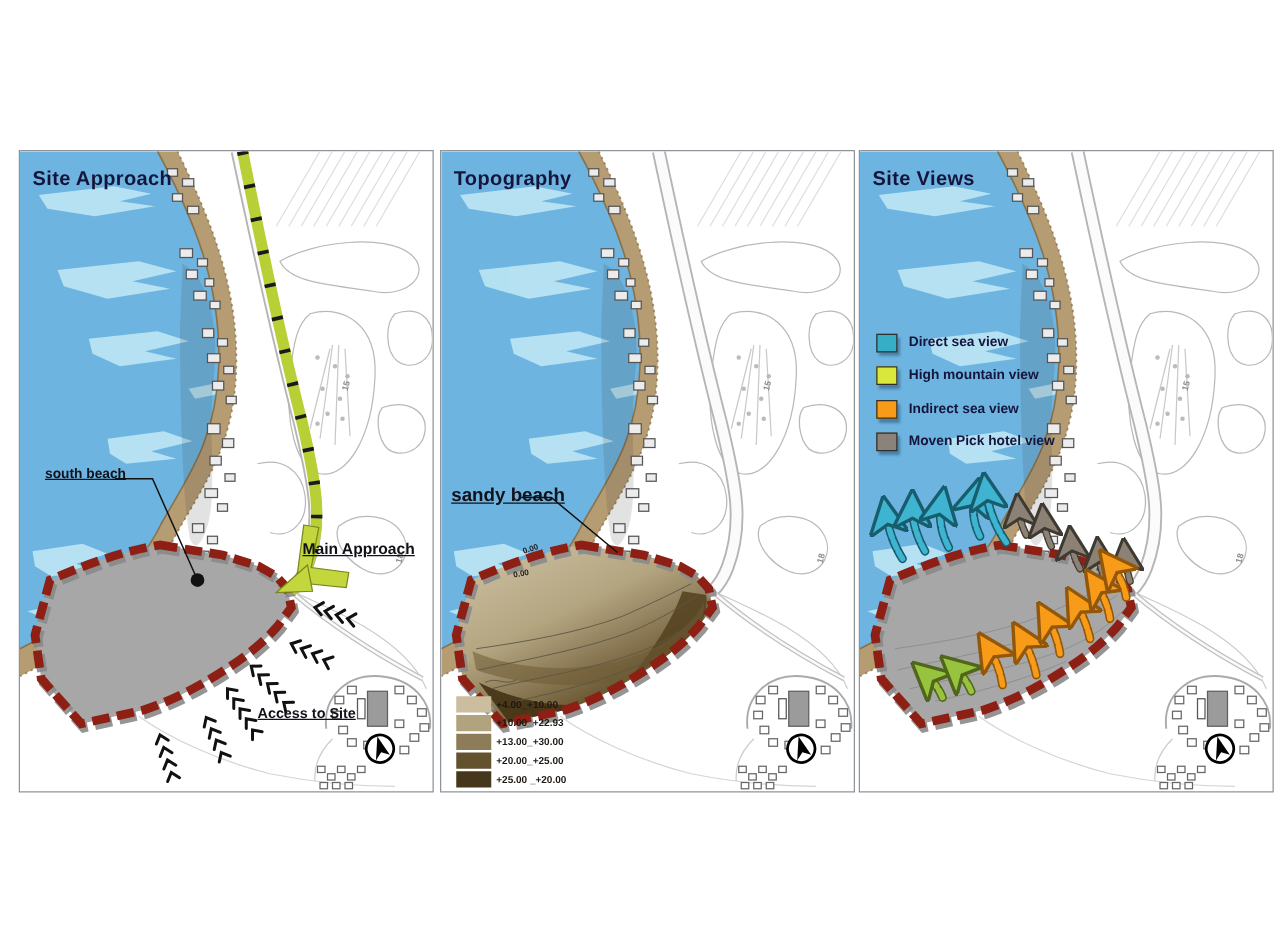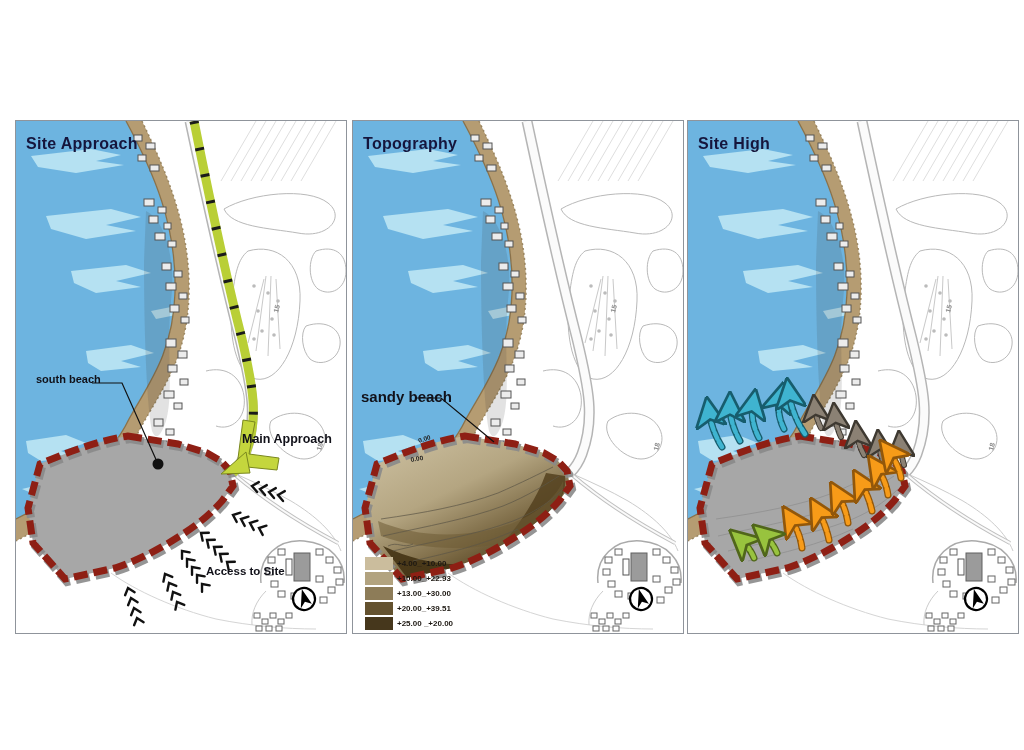--- a/index.html
+++ b/index.html
@@ -6,21 +6,21 @@
   #canvas{position:relative;width:1024px;height:750px;background:#ffffff;overflow:hidden;
           font-family:"Liberation Sans", sans-serif;}
   .panel{position:absolute;top:120px;width:330px;height:512px;border:1px solid #8f949b;
          background:#ffffff;overflow:hidden;}
   #panel-approach{left:15px;}
   #panel-topography{left:352px;}
   #panel-views{left:687px;}
   .panel svg{position:absolute;left:0;top:0;}
   .map-title{position:absolute;left:10px;top:14px;font-size:16px;font-weight:bold;
              color:#15153c;letter-spacing:.3px;z-index:5;}
-  .map-label{position:absolute;font-weight:bold;color:#111119;z-index:5;white-space:nowrap;}
+  .map-label{position:absolute;font-weight:bold;color:#111119;z-index:5;white-space:nowrap;text-decoration:underline;}
   
   .views-legend{position:absolute;left:13px;top:146px;z-index:5;}
   .views-legend .row{display:flex;align-items:center;height:14px;margin-bottom:12px;}
   .views-legend .sw{width:15px;height:13px;border:1px solid #2e2e2e;
                     box-shadow:2px 3px 2px rgba(10,30,60,.35);}
   .views-legend .lb{margin-left:9px;font-size:11px;font-weight:bold;color:#15153c;}
   
   .topo-legend{position:absolute;left:0px;top:436px;z-index:5;padding-left:12px;}
   .topo-legend .row{display:flex;align-items:center;height:13px;margin-bottom:2px;}
   .topo-legend .sw{width:28px;height:13px;}
@@ -266,21 +266,21 @@
       <div class="row">
           <div class="sw" style="background: rgb(178, 163, 127);"></div>
           <div class="lb">+10.00_+22.93</div>
         </div>
       <div class="row">
           <div class="sw" style="background: rgb(141, 124, 88);"></div>
           <div class="lb">+13.00_+30.00</div>
         </div>
       <div class="row">
           <div class="sw" style="background: rgb(100, 82, 47);"></div>
-          <div class="lb">+20.00_+39.51</div>
+          <div class="lb">+20.00_+25.00</div>
         </div>
       <div class="row">
           <div class="sw" style="background: rgb(70, 55, 28);"></div>
           <div class="lb">+25.00 _+20.00</div>
         </div>
     </div>
   </div>
 
   <div class="panel" id="panel-views">
     <svg width="330" height="512" viewBox="0 0 330 512">
@@ -352,16 +352,34 @@
         <path class="shaft-m" d="M213,357 Q211,344 201,331" stroke="#f79b18" stroke-width="4.5" stroke-dasharray="6.5 3" marker-end="url(#mO)"></path>
       </g>
 
       <g>
         <path class="shaft-u" d="M66,437 Q62,427 53,419" stroke="#50661a" stroke-width="7" stroke-dasharray="8.5 2"></path>
         <path class="shaft-m" d="M66,437 Q62,427 53,419" stroke="#98c33e" stroke-width="4.5" stroke-dasharray="6.5 3" marker-end="url(#mG)"></path>
         <path class="shaft-u" d="M89,432 Q85,422 76,414" stroke="#50661a" stroke-width="7" stroke-dasharray="8.5 2"></path>
         <path class="shaft-m" d="M89,432 Q85,422 76,414" stroke="#98c33e" stroke-width="4.5" stroke-dasharray="6.5 3" marker-end="url(#mG)"></path>
       </g>
     </svg>
-    <div class="map-title">Site High</div>
+    <div class="map-title">Site Views</div>
+    <div class="views-legend">
+      <div class="row">
+          <div class="sw" style="background: rgb(53, 174, 198);"></div>
+          <div class="lb">Direct sea view</div>
+        </div>
+      <div class="row">
+          <div class="sw" style="background: rgb(217, 230, 59);"></div>
+          <div class="lb">High mountain view</div>
+        </div>
+      <div class="row" style="margin-top:13px;">
+          <div class="sw" style="background: rgb(247, 155, 24);"></div>
+          <div class="lb">Indirect sea view</div>
+        </div>
+      <div class="row">
+          <div class="sw" style="background: rgb(139, 131, 121);"></div>
+          <div class="lb">Moven Pick hotel view</div>
+        </div>
+    </div>
   </div>
 
 </div>
 
 </body></html>

